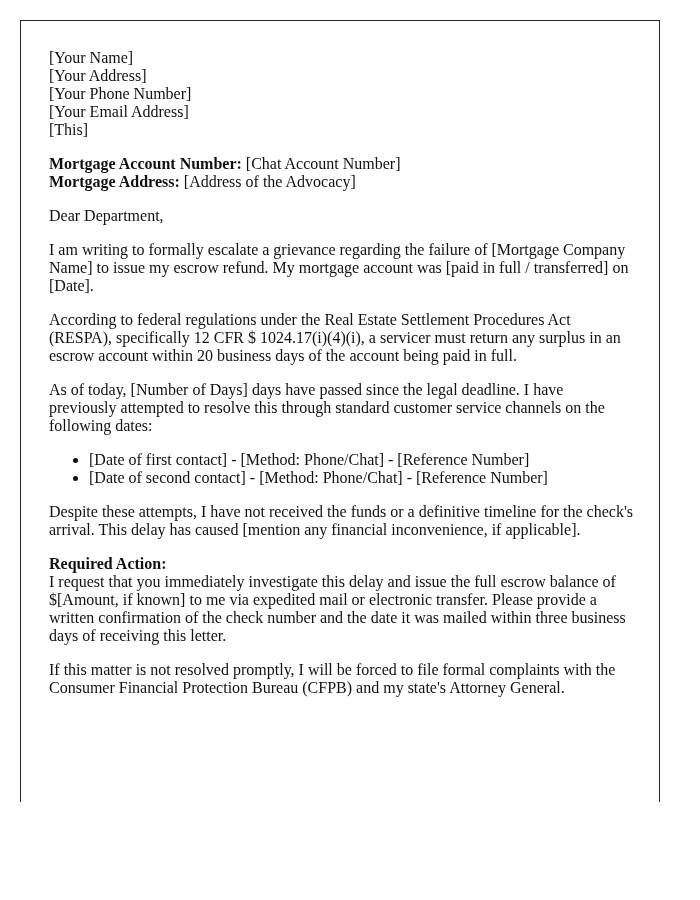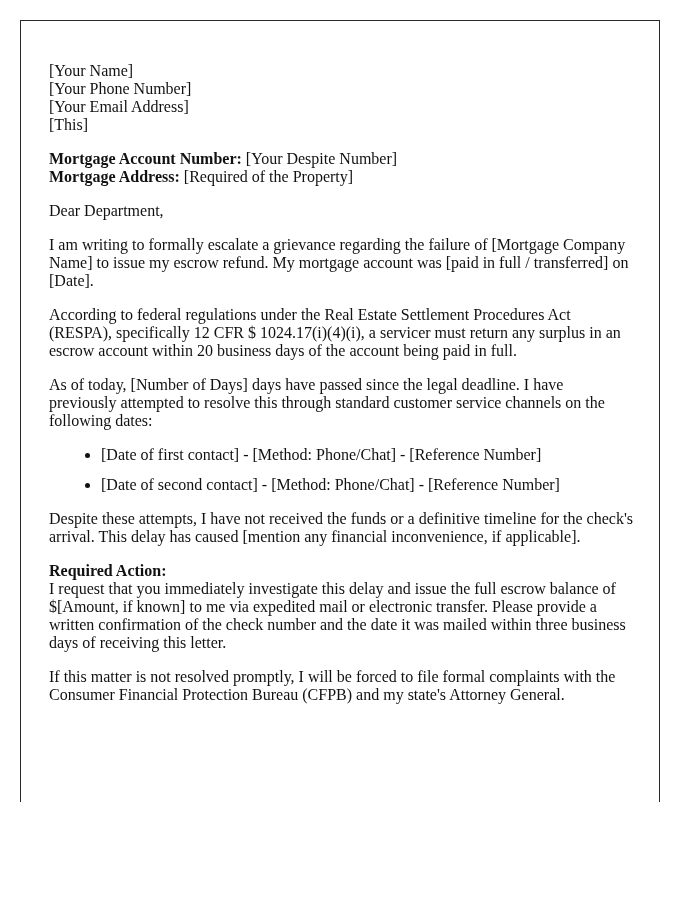--- a/index.html
+++ b/index.html
@@ -28,50 +28,51 @@
       box-sizing: border-box;
       overflow: hidden;
     }
     .content {
       position: absolute;
       left: 28px;
       top: 28px;
       width: 584px;
     }
     p {
-      margin: 13px 0 16px 0;
+      margin: 0 0 16px 0;
     }
     .bold {
       font-weight: bold;
     }
     ul {
       margin: 0 0 16px 0;
       padding-left: 40px;
     }
     ul li {
-      margin: 12px;
+      margin: 0;
     }
   </style>
 </head>
 <body>
 
 <div class="page">
   <div class="content">
 
     <p class="block-lines">
       <span style="display:block">[Your Name]</span>
+      <span style="display:block">[Your Address]</span>
       <span style="display:block">[Your Phone Number]</span>
       <span style="display:block">[Your Email Address]</span>
       <span style="display:block">[This]</span>
     </p>
 
 
     <p>
-      <span style="display:block"><span class="bold">Mortgage Account Number:</span><span> [Your Despite Number]</span></span>
-      <span style="display:block"><span class="bold">Mortgage Address:</span><span> [Required of the Property]</span></span>
+      <span style="display:block"><span class="bold">Mortgage Account Number:</span><span> [Chat Account Number]</span></span>
+      <span style="display:block"><span class="bold">Mortgage Address:</span><span> [Address of the Advocacy]</span></span>
     </p>
 
     <p>Dear Department,</p>
 
     <p>I am writing to formally escalate a grievance regarding the failure of [Mortgage Company Name] to issue my escrow refund. My mortgage account was [paid in full / transferred] on [Date].</p>
 
     <p>According to federal regulations under the Real Estate Settlement Procedures Act (RESPA), specifically 12 CFR $ 1024.17(i)(4)(i), a servicer must return any surplus in an escrow account within 20 business days of the account being paid in full.</p>
 
     <p>As of today, [Number of Days] days have passed since the legal deadline. I have previously attempted to resolve this through standard customer service channels on the following dates:</p>
 

